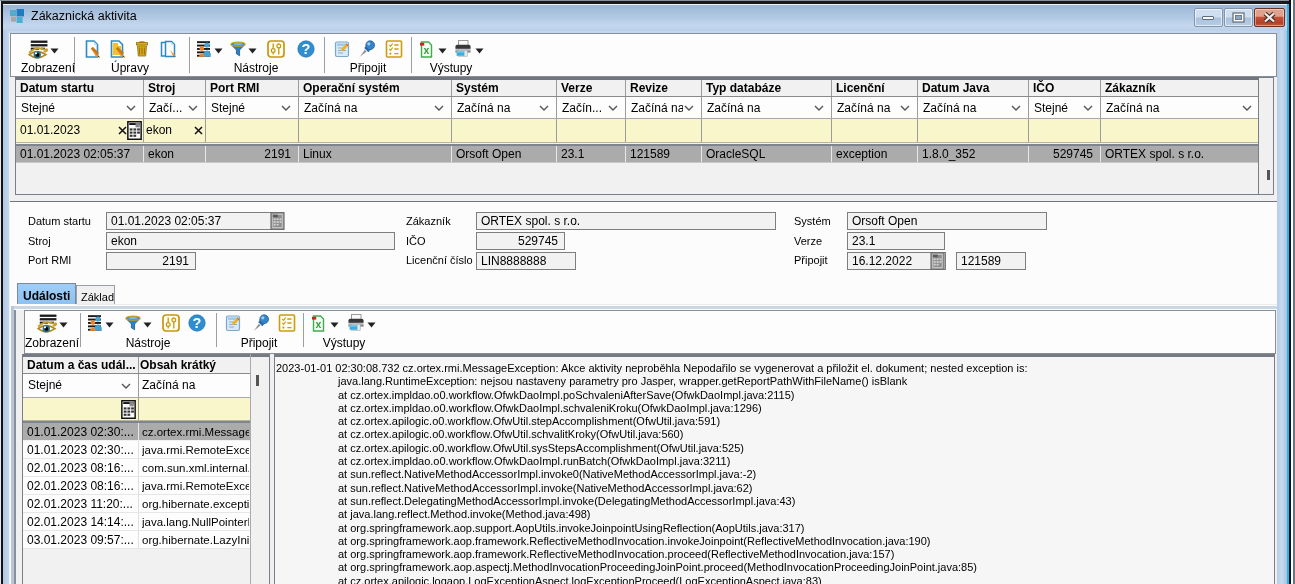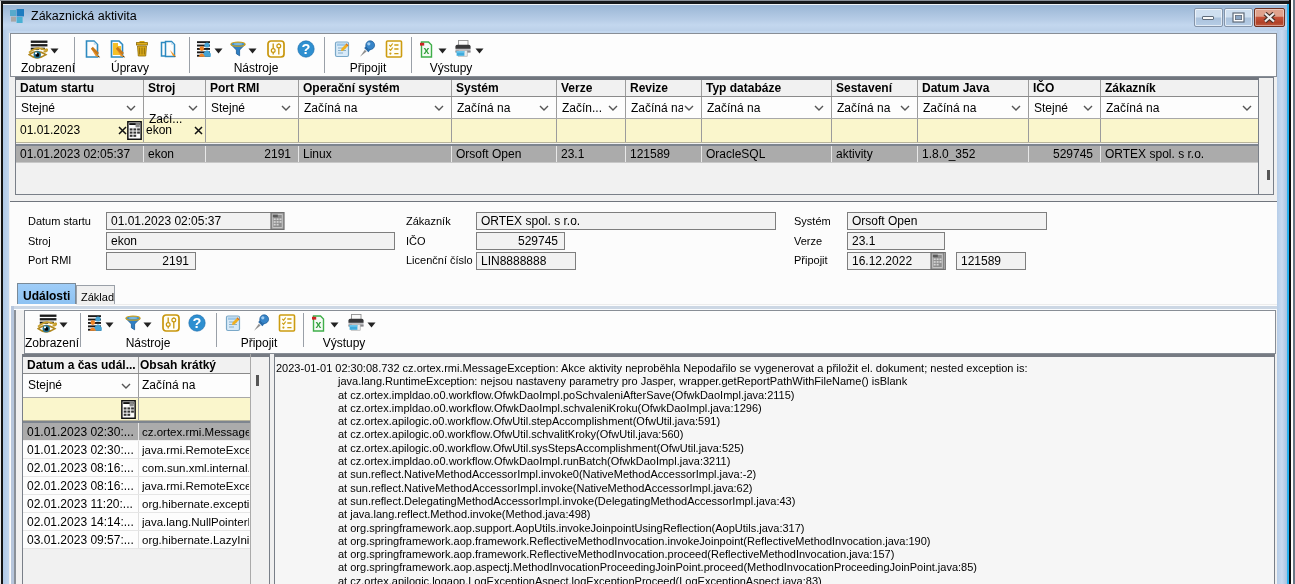--- a/index.html
+++ b/index.html
@@ -188,21 +188,21 @@
 <div class="gc" style="left:21px;top:101px;width:104px;height:15px;line-height:15px">Stejné</div>
 <svg class="ab" style="left:126px;top:105px" width="10" height="6" viewBox="0 0 10 6">
     <path d="M1 1 L5 5 L9 1" stroke="#555" stroke-width="1.4" fill="none"></path>
   </svg>
 <div class="ab" style="left:143px;top:97px;width:1px;height:21px;background:#9c9c9c"></div>
 <div class="ab" style="left:143px;top:119px;width:1px;height:23px;background:#9c9c9c"></div>
 <div class="gc" style="left:20px;top:147px;width:120px;height:15px;line-height:15px">01.01.2023 02:05:37</div>
 <div class="ab" style="left:143px;top:146px;width:1px;height:16px;background:#e8e8e8"></div>
 <div class="gh" style="left:148px;top:80px;width:54px;height:16px;line-height:16px">Stroj</div>
 <div class="ab" style="left:205px;top:80px;width:1px;height:16px;background:#9c9c9c"></div>
-<div class="gc" style="left:149px;top:112px;width:38px;height:15px;line-height:15px">Začí...</div>
+<div class="gc" style="left:149px;top:101px;width:38px;height:15px;line-height:15px">Začí...</div>
 <svg class="ab" style="left:188px;top:105px" width="10" height="6" viewBox="0 0 10 6">
     <path d="M1 1 L5 5 L9 1" stroke="#555" stroke-width="1.4" fill="none"></path>
   </svg>
 <div class="ab" style="left:205px;top:97px;width:1px;height:21px;background:#9c9c9c"></div>
 <div class="ab" style="left:205px;top:119px;width:1px;height:23px;background:#9c9c9c"></div>
 <div class="gc" style="left:148px;top:147px;width:54px;height:15px;line-height:15px">ekon</div>
 <div class="ab" style="left:205px;top:146px;width:1px;height:16px;background:#e8e8e8"></div>
 <div class="gh" style="left:210px;top:80px;width:85px;height:16px;line-height:16px">Port RMI</div>
 <div class="ab" style="left:298px;top:80px;width:1px;height:16px;background:#9c9c9c"></div>
 <div class="gc" style="left:211px;top:101px;width:69px;height:15px;line-height:15px">Stejné</div>
@@ -256,29 +256,29 @@
 <div class="gh" style="left:706px;top:80px;width:122px;height:16px;line-height:16px">Typ databáze</div>
 <div class="ab" style="left:831px;top:80px;width:1px;height:16px;background:#9c9c9c"></div>
 <div class="gc" style="left:707px;top:101px;width:106px;height:15px;line-height:15px">Začíná na</div>
 <svg class="ab" style="left:814px;top:105px" width="10" height="6" viewBox="0 0 10 6">
     <path d="M1 1 L5 5 L9 1" stroke="#555" stroke-width="1.4" fill="none"></path>
   </svg>
 <div class="ab" style="left:831px;top:97px;width:1px;height:21px;background:#9c9c9c"></div>
 <div class="ab" style="left:831px;top:119px;width:1px;height:23px;background:#9c9c9c"></div>
 <div class="gc" style="left:706px;top:147px;width:122px;height:15px;line-height:15px">OracleSQL</div>
 <div class="ab" style="left:831px;top:146px;width:1px;height:16px;background:#e8e8e8"></div>
-<div class="gh" style="left:836px;top:80px;width:78px;height:16px;line-height:16px">Sestavení</div>
+<div class="gh" style="left:836px;top:80px;width:78px;height:16px;line-height:16px">Licenční</div>
 <div class="ab" style="left:917px;top:80px;width:1px;height:16px;background:#9c9c9c"></div>
 <div class="gc" style="left:837px;top:101px;width:62px;height:15px;line-height:15px">Začíná na</div>
 <svg class="ab" style="left:900px;top:105px" width="10" height="6" viewBox="0 0 10 6">
     <path d="M1 1 L5 5 L9 1" stroke="#555" stroke-width="1.4" fill="none"></path>
   </svg>
 <div class="ab" style="left:917px;top:97px;width:1px;height:21px;background:#9c9c9c"></div>
 <div class="ab" style="left:917px;top:119px;width:1px;height:23px;background:#9c9c9c"></div>
-<div class="gc" style="left:836px;top:147px;width:78px;height:15px;line-height:15px">aktivity</div>
+<div class="gc" style="left:836px;top:147px;width:78px;height:15px;line-height:15px">exception</div>
 <div class="ab" style="left:917px;top:146px;width:1px;height:16px;background:#e8e8e8"></div>
 <div class="gh" style="left:922px;top:80px;width:103px;height:16px;line-height:16px">Datum Java</div>
 <div class="ab" style="left:1028px;top:80px;width:1px;height:16px;background:#9c9c9c"></div>
 <div class="gc" style="left:923px;top:101px;width:87px;height:15px;line-height:15px">Začíná na</div>
 <svg class="ab" style="left:1011px;top:105px" width="10" height="6" viewBox="0 0 10 6">
     <path d="M1 1 L5 5 L9 1" stroke="#555" stroke-width="1.4" fill="none"></path>
   </svg>
 <div class="ab" style="left:1028px;top:97px;width:1px;height:21px;background:#9c9c9c"></div>
 <div class="ab" style="left:1028px;top:119px;width:1px;height:23px;background:#9c9c9c"></div>
 <div class="gc" style="left:922px;top:147px;width:103px;height:15px;line-height:15px">1.8.0_352</div>

